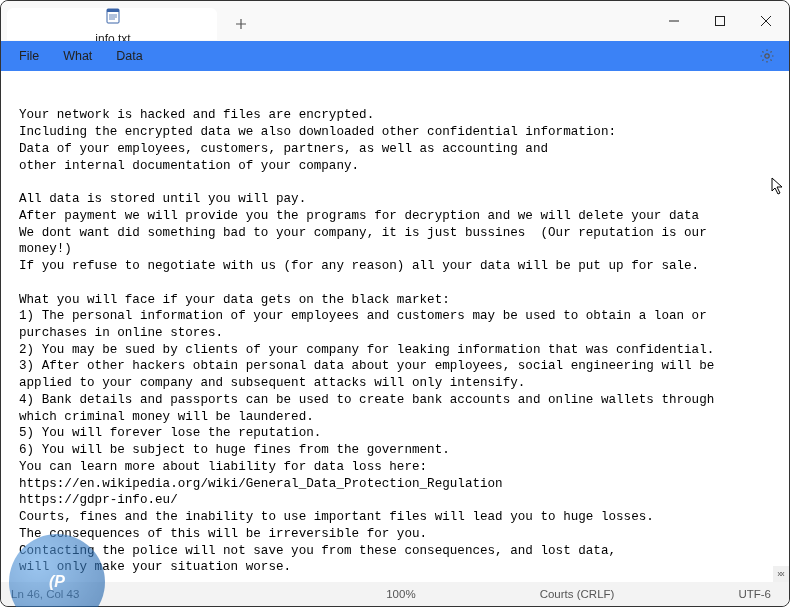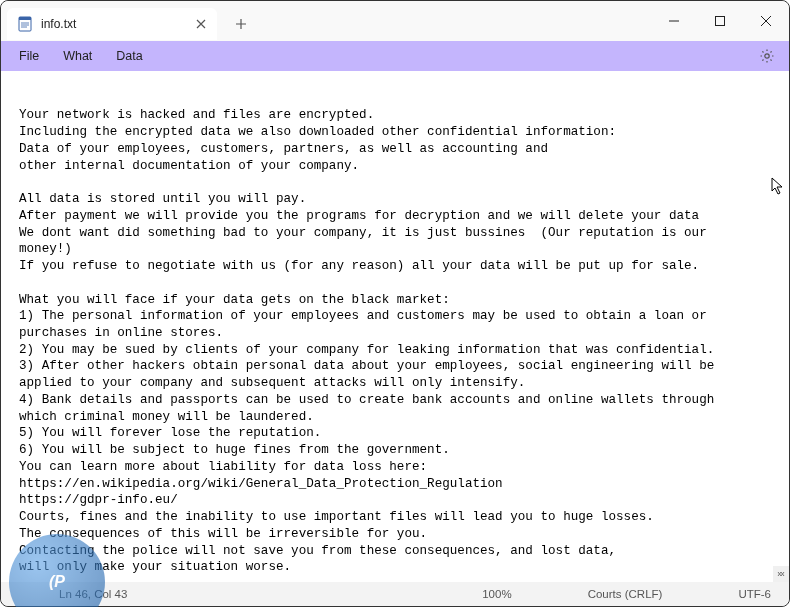--- a/index.html
+++ b/index.html
@@ -1,46 +1,46 @@
 <!DOCTYPE html>
 <html><head>
   <meta charset="utf-8">
   <style>
     * { margin: 0; padding: 0; box-sizing: border-box; }
     html, body { width: 790px; height: 607px; overflow: hidden; font-family: "Segoe UI", Arial, sans-serif; background: #fff; }
     .window { width: 790px; height: 607px; background: #fff; border: 1px solid #333; border-radius: 8px; display: flex; flex-direction: column; position: relative; }
     
     
     .title-bar { display: flex; align-items: center; height: 40px; background: #f9f9f9; border-top-left-radius: 8px; border-top-right-radius: 8px; }
-    .tab { display: flex; align-items: center; background: #fff; border-top-left-radius: 6px; border-top-right-radius: 6px; padding: 0 8px 0 10px; height: 32px; margin-left: 6px; margin-top: 6px; min-width: 210px; gap: 8px; }
+    .tab { display: flex; align-items: center; background: #fff; border-top-left-radius: 6px; border-top-right-radius: 6px; padding: 0 8px 0 10px; height: 32px; margin-left: 6px; margin-top: 6px; min-width: 210px; gap: 8px; flex-direction: column; }
     .tab-icon { width: 16px; height: 16px; display: flex; align-items: center; justify-content: center; color: #3a64a8; }
     .tab-title { font-size: 12px; color: #222; flex: 1; }
     .tab-close { width: 16px; height: 16px; display: flex; align-items: center; justify-content: center; color: #555; cursor: pointer; border-radius: 3px; }
     .new-tab { width: 28px; height: 28px; display: flex; align-items: center; justify-content: center; color: #555; cursor: pointer; margin-left: 10px; margin-top: 6px; }
     .win-controls { margin-left: auto; display: flex; height: 40px; }
     .win-btn { width: 46px; height: 40px; display: flex; align-items: center; justify-content: center; color: #222; cursor: pointer; }
     
     
-    .menu-bar { display: flex; align-items: center; height: 30px; padding: 0 6px; background: #c4b5fd; }
+    .menu-bar { display: flex; align-items: center; height: 30px; padding: 0 6px; background: #3b82f6; }
     .menu-item { padding: 4px 12px; font-size: 12.5px; color: #222; cursor: pointer; border-radius: 4px; }
     .menu-spacer { flex: 1; }
     .settings-btn { width: 32px; height: 28px; display: flex; align-items: center; justify-content: center; cursor: pointer; border-radius: 4px; color: #555; }
     
     
     .content-wrap { flex: 1; display: flex; overflow: hidden; align-items: flex-end; }
     .content { flex: 1; padding: 6px 6px 6px 18px; font-family: Consolas, "Courier New", monospace; font-size: 12.6px; line-height: 1.33; color: #000; white-space: pre-wrap; overflow-y: auto; }
     .scrollbar { width: 16px; background: #f0f0f0; position: relative; }
     .scroll-up, .scroll-down { width: 16px; height: 16px; display: flex; align-items: center; justify-content: center; color: #666; cursor: pointer; }
     .scroll-thumb { position: absolute; top: 16px; left: 2px; width: 12px; height: 210px; background: #c2c2c2; border-radius: 6px; }
     
     
     .status-bar { display: flex; align-items: center; height: 24px; background: #f3f3f3; border-bottom-left-radius: 8px; border-bottom-right-radius: 8px; font-size: 11.5px; color: #555; padding: 0 10px; gap: 60px; }
-    .status-left { flex: 0 0 auto; padding-left: 48px; }
+    .status-left { flex: 0 0 auto; }
     .status-spacer { flex: 1; }
-    .status-item { flex: 0 0 auto; padding: 0 8px; }
+    .status-item { flex: 0 0 auto; padding: 0 8px; margin-left: 48px; }
     
     
     .watermark { position: absolute; bottom: 2px; left: 0; right: 0; pointer-events: none; text-align: center; }
     .wm-text { font-family: Arial, sans-serif; font-size: 44px; font-weight: bold; font-style: italic; letter-spacing: -1px; color: #222; opacity: 0.55; display: inline-block; text-shadow: 0 0 1px rgba(0,0,0,0.2); }
     .wm-red { color: #d62222; font-style: italic; }
     .wm-circle { position: absolute; bottom: -24px; left: 8px; width: 96px; height: 96px; border-radius: 50%; background: radial-gradient(circle at 30% 30%, #5aa0e6, #0a4f9a); opacity: 0.6; pointer-events: none; display: flex; align-items: center; justify-content: center; color: #fff; font-weight: bold; font-size: 16px; font-style: italic; }
     
     
     .cursor { position: absolute; top: 176px; right: 4px; pointer-events: none; }
     

